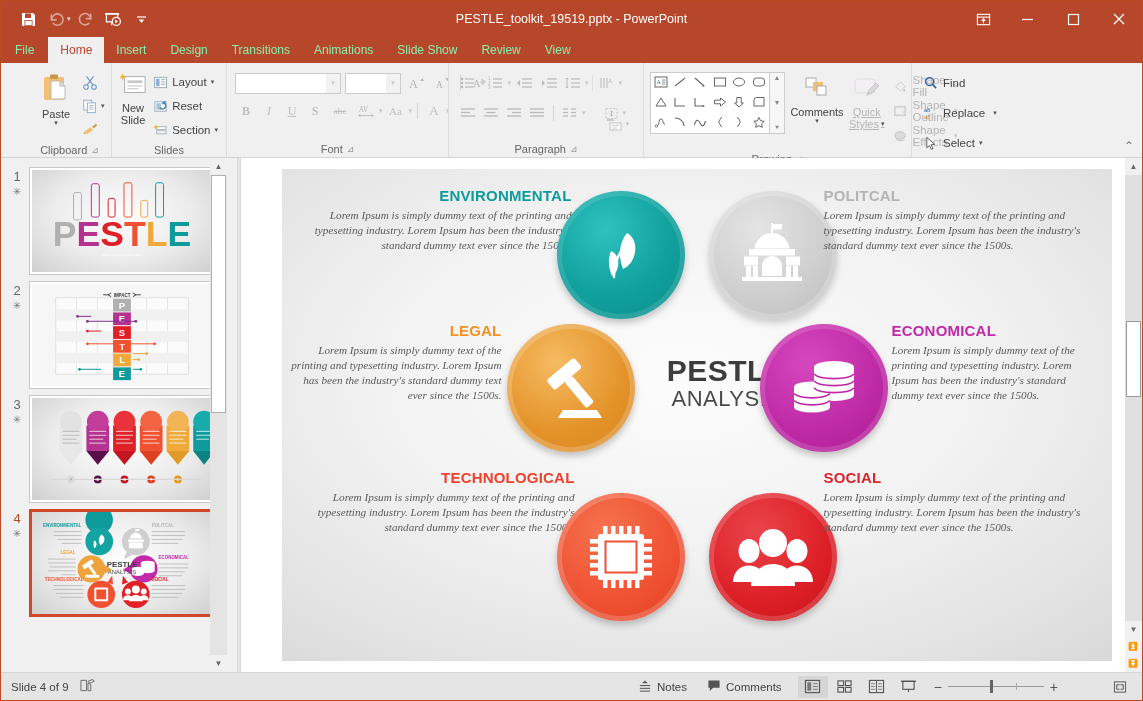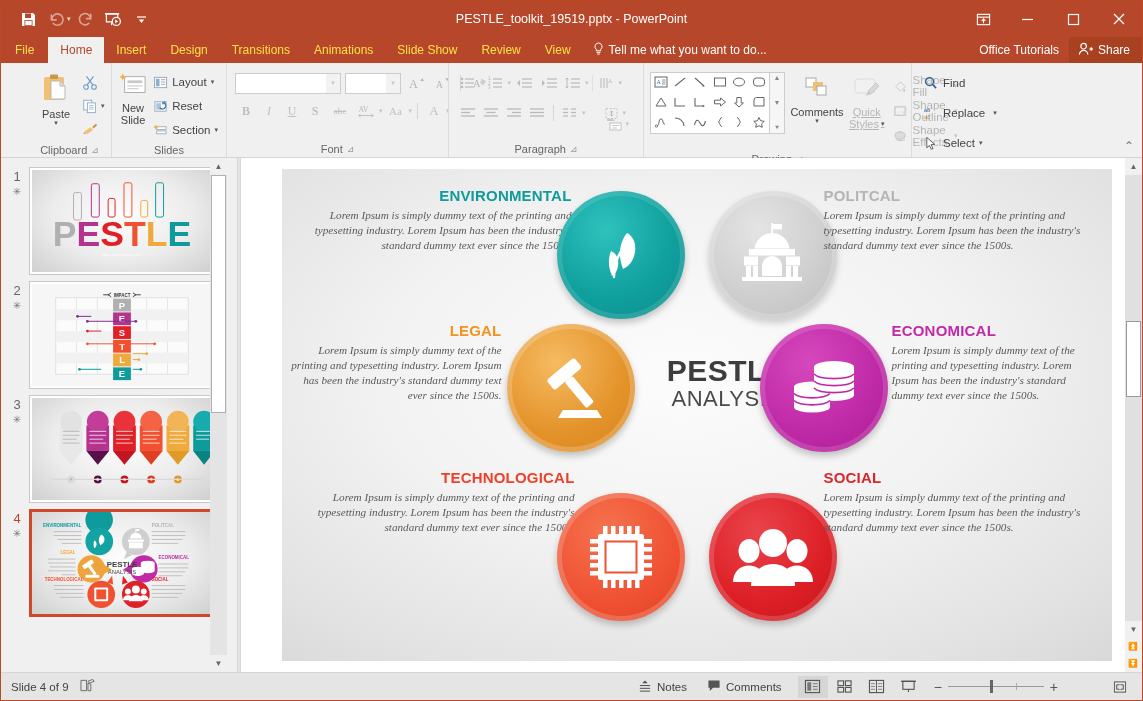--- a/index.html
+++ b/index.html
@@ -42,21 +42,21 @@
     justify-content: center; color: #fff;
   }
   .wc.ribbon-disp { width: 42px; }
 
   
   .tabsrow {
     height: 26px; background: #b7472a; display: flex; align-items: stretch;
     flex: 0 0 26px; position: relative;
   }
   .tab {
-    padding: 0 12px; color: #fde047; font-size: 12px;
+    padding: 0 12px; color: #86efac; font-size: 12px;
     display: flex; align-items: center; height: 26px;
   }
   .tab.file { padding: 0 14px; }
   .tab.active { background: #f0f0f0; color: #b7472a; }
   .tellme {
     display: flex; align-items: center; gap: 5px; color: #fff;
     font-size: 12px; padding-left: 10px;
   }
   .tabs-right { margin-left: auto; display: flex; align-items: stretch; }
   .office-tut { color:#fff; font-size:12px; display:flex; align-items:center; padding:0 10px;}
@@ -291,44 +291,20 @@
   <div class="tabsrow">
     <div class="tab file">File</div>
     <div class="tab active">Home</div>
     <div class="tab">Insert</div>
     <div class="tab">Design</div>
     <div class="tab">Transitions</div>
     <div class="tab">Animations</div>
     <div class="tab">Slide Show</div>
     <div class="tab">Review</div>
     <div class="tab">View</div>
-    <div class="tellme">
-      <span>
-        <svg width="11" height="14" viewBox="0 0 11 14">
-            <path d="M5.5 1a3.6 3.6 0 0 0-2.2 6.4v1.4h4.4V7.4A3.6 3.6 0 0 0 5.5 1z" stroke="#fff" stroke-width="1" fill="none"></path>
-            <line x1="3.6" y1="10.4" x2="7.4" y2="10.4" stroke="#fff" stroke-width="1"></line>
-            <line x1="4.2" y1="12" x2="6.8" y2="12" stroke="#fff" stroke-width="1"></line>
-          </svg>
-      </span>
-      <span>Tell me what you want to do...</span>
-    </div>
-    <div class="tabs-right">
-      <div class="office-tut">Office Tutorials</div>
-      <div class="share-btn">
-        <span>
-          <svg width="16" height="14" viewBox="0 0 16 14">
-              <circle cx="5.6" cy="4.2" r="2.8" stroke="#fff" stroke-width="1.2" fill="none"></circle>
-              <path d="M1.4 12.6c0-2.5 1.9-4.2 4.2-4.2s4.2 1.7 4.2 4.2" stroke="#fff" stroke-width="1.2" fill="none"></path>
-              <line x1="11.4" y1="7" x2="15" y2="7" stroke="#fff" stroke-width="1.3"></line>
-              <line x1="13.2" y1="5.2" x2="13.2" y2="8.8" stroke="#fff" stroke-width="1.3"></line>
-            </svg>
-        </span>
-        <span>Share</span>
-      </div>
-    </div>
   </div>
 
   <div class="ribbon">
 
     <div class="rgroup" style="width:83px;margin-left:27px;">
       <div class="rgroup-body" style="padding-top:4px;">
         <div class="bigbtn" style="width:46px;">
           <span>
             <svg width="32" height="32" viewBox="0 0 32 32">
                 <rect x="4" y="5" width="20" height="23" rx="1.5" fill="#f0c175"></rect>

